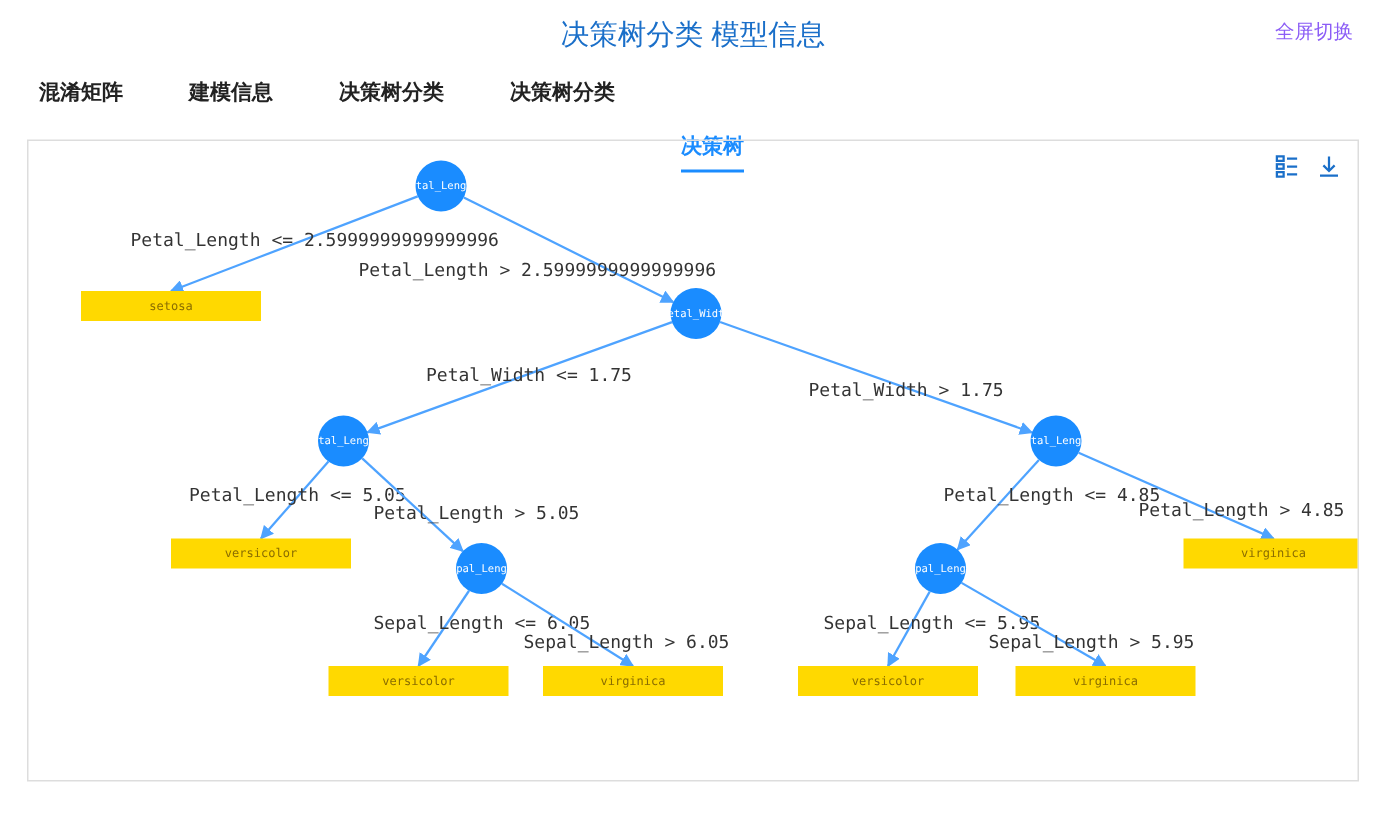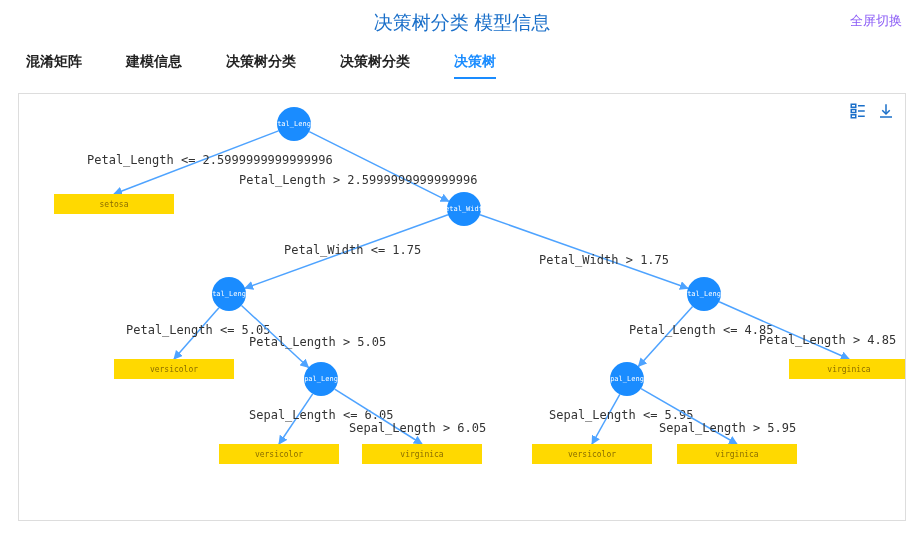--- a/index.html
+++ b/index.html
@@ -42,20 +42,21 @@
     color: #222;
     font-size: 14px;
     font-weight: 700;
     cursor: pointer;
     padding-bottom: 6px;
     border-bottom: 2px solid transparent;
   }
   .tab.active {
     color: #1a8cff;
     border-bottom: 2px solid #1a8cff;
+    margin-top: 36px;
   }
   .canvas-wrap {
     margin: 8px 18px 12px 18px;
     border: 1px solid #ddd;
     height: 428px;
     position: relative;
   }
   .toolbar {
     position: absolute;
     top: 8px;

